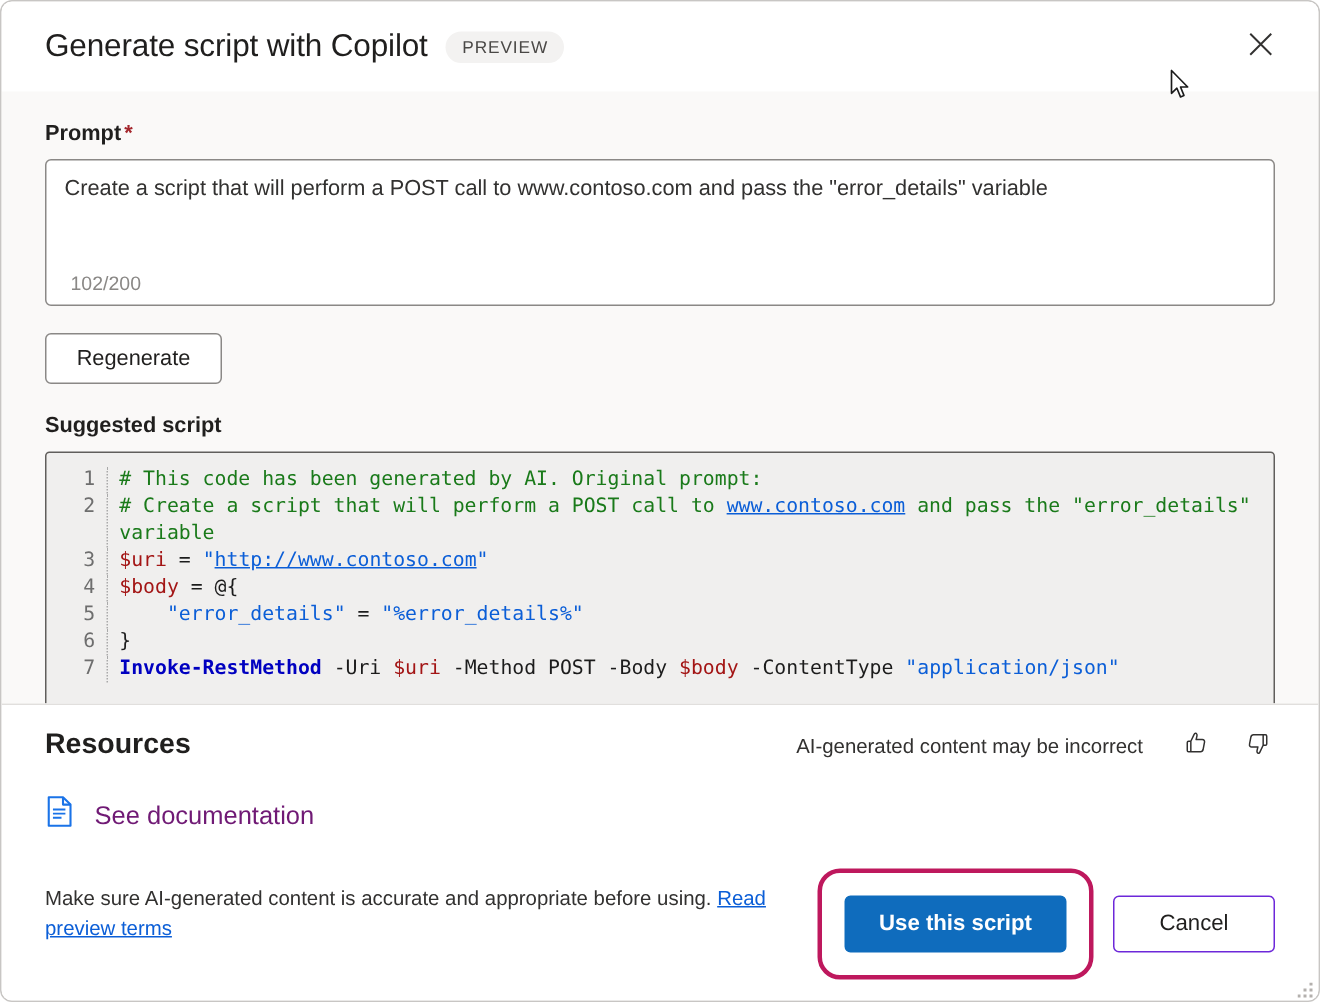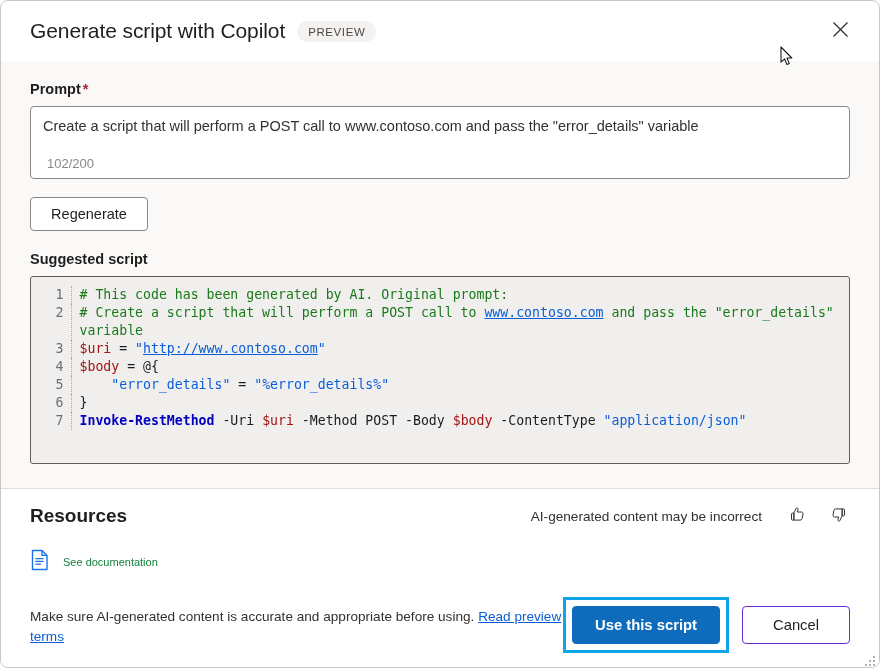--- a/index.html
+++ b/index.html
@@ -69,21 +69,21 @@
   .field-label {
     font-size: 14.5px;
     font-weight: 600;
     color: #201f1e;
     margin-bottom: 9px;
   }
   .required-star { color: #a4262c; font-weight: 600; margin-left: 2px; }
 
   .prompt-box {
     position: relative;
-    height: 73px;
+    height: 98px;
     background: #ffffff;
     border: 1px solid #8a8886;
     border-radius: 4px;
     padding: 9px 12px 0 12px;
   }
   .prompt-text {
     font-size: 14.5px;
     color: #323130;
     line-height: 20px;
     white-space: nowrap;
@@ -190,22 +190,22 @@
     color: #323130;
   }
 
   .doc-link-row {
     display: flex;
     align-items: center;
     gap: 13px;
     margin-top: 20px;
   }
   .doc-link-text {
-    font-size: 11px;
-    color: #15803d;
+    font-size: 17px;
+    color: #701a75;
     cursor: pointer;
   }
 
   .bottom-row {
     display: flex;
     align-items: flex-start;
     margin-top: 22px;
     padding-bottom: 14px;
   }
   .disclaimer {
@@ -218,23 +218,23 @@
   }
   .disclaimer a { color: #0b5ed7; text-decoration: underline; cursor: pointer; }
 
   .action-buttons {
     display: flex;
     align-items: center;
     gap: 13px;
     margin-left: auto;
   }
   .highlight-ring {
-    border: 3px solid #0ea5e9;
-    border-radius: 0;
-    padding: 6px;
+    border: 3px solid #be185d;
+    border-radius: 15px;
+    padding: 15px;
     background: #ffffff;
     display: inline-block;
   }
   .primary-btn {
     height: 38px;
     min-width: 148px;
     padding: 0 18px;
     background: #0f6cbd;
     border: 1px solid #0f6cbd;
     border-radius: 4px;

